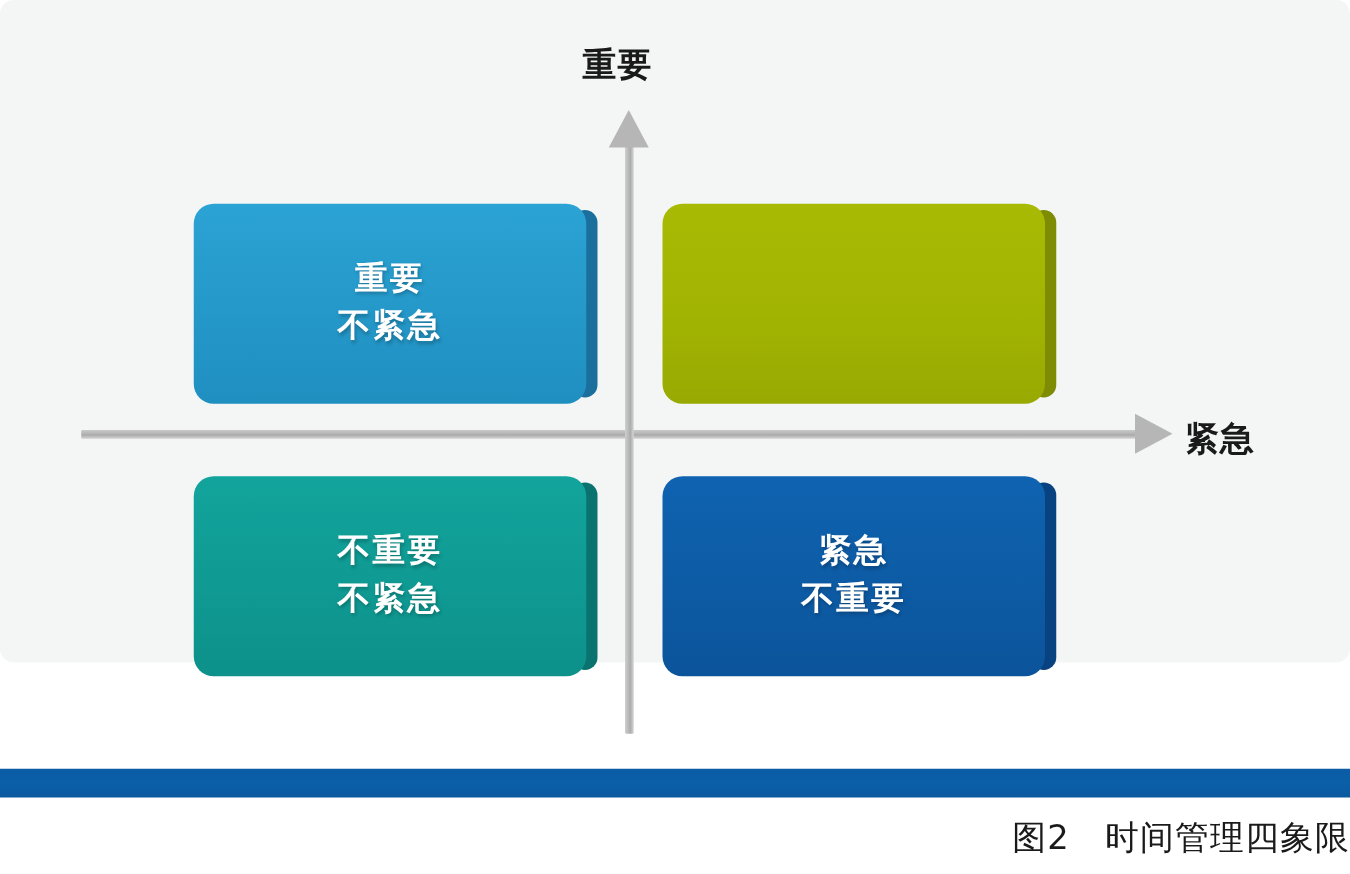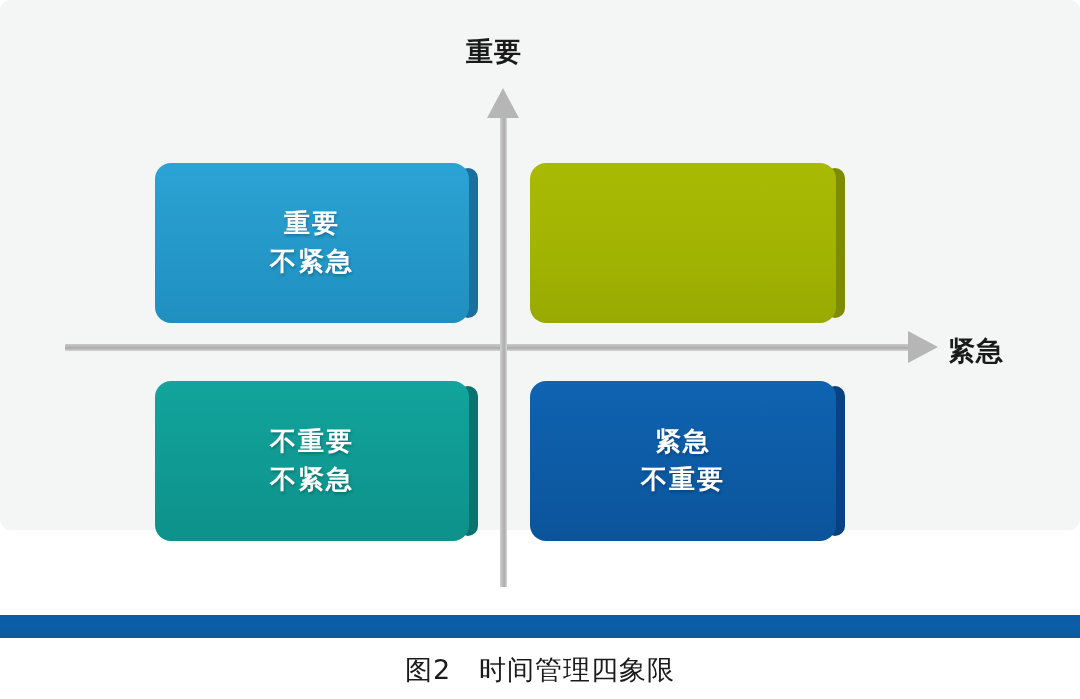--- a/index.html
+++ b/index.html
@@ -191,21 +191,21 @@
     height: 23px;
     background: linear-gradient(to bottom, #0a5ca4 0%, #0a5fa8 50%, #0b5a9e 100%);
   }
 
   
   #figure-caption {
     position: absolute;
     left: 0;
     top: 652px;
     width: 1080px;
-    text-align: center;
+    text-align: right;
     font-size: 27px;
     color: #1a1a1a;
     letter-spacing: 1px;
     white-space: pre;
   }
 </style>
 </head>
 <body>
 
 <div id="figure-canvas">

